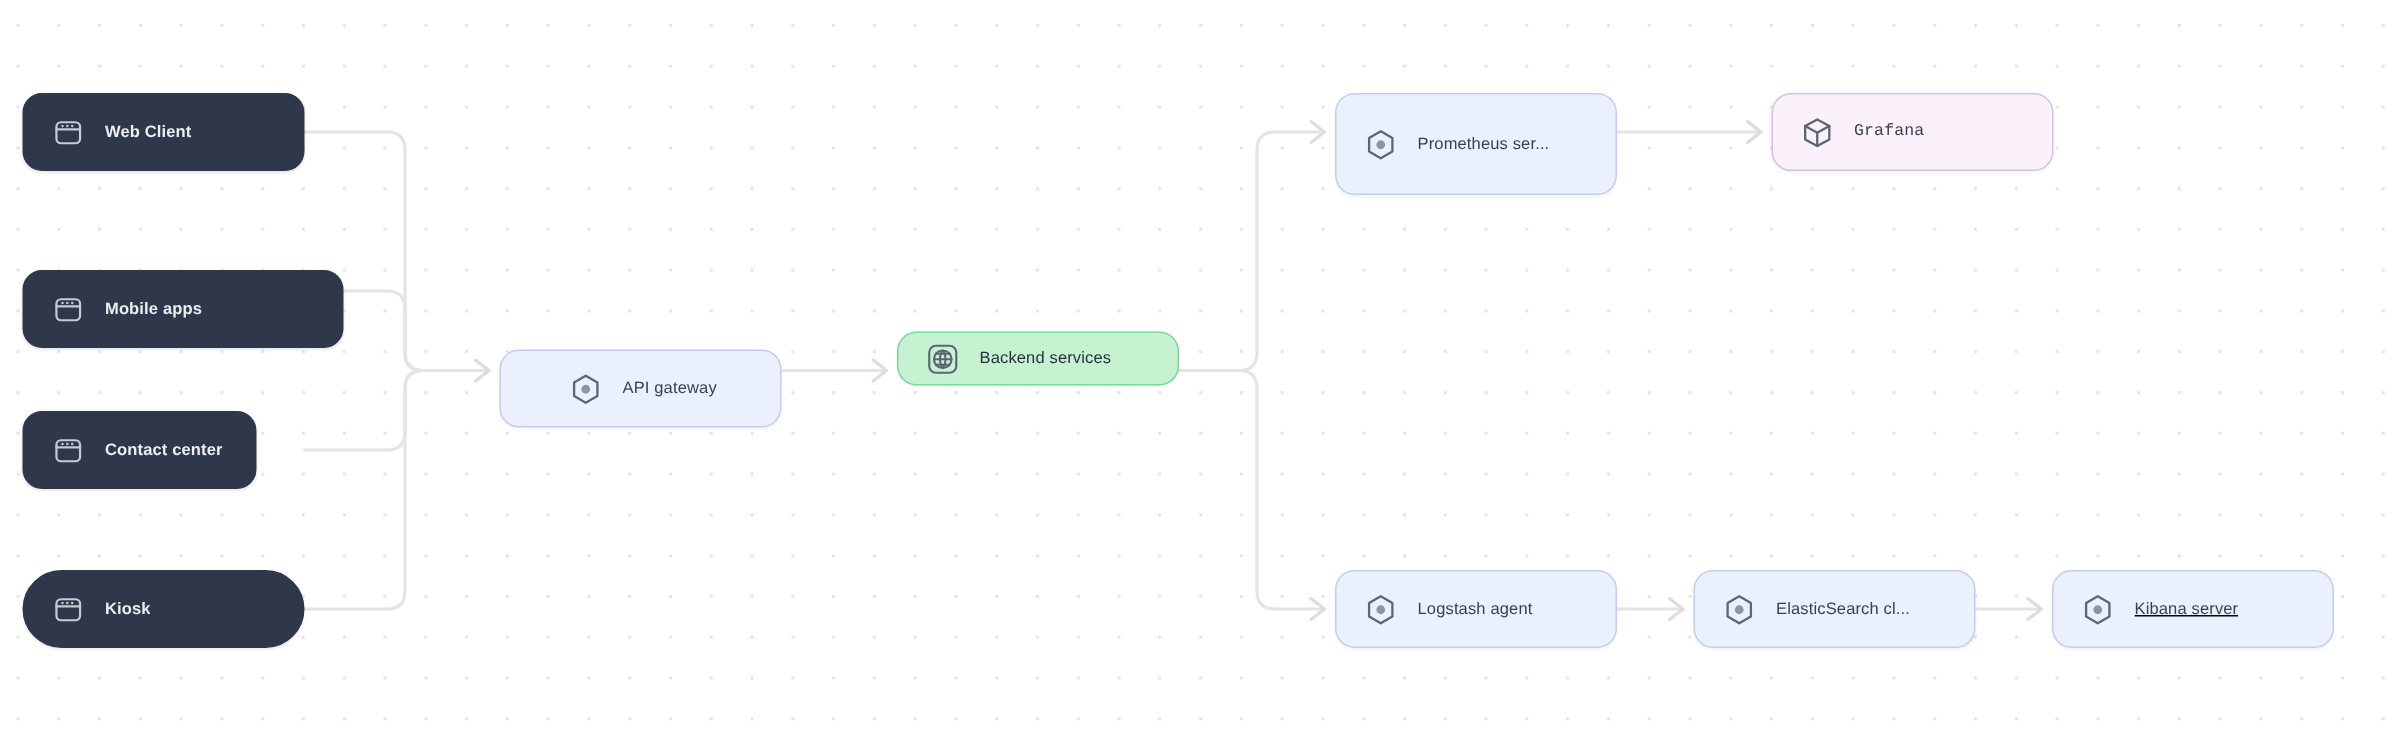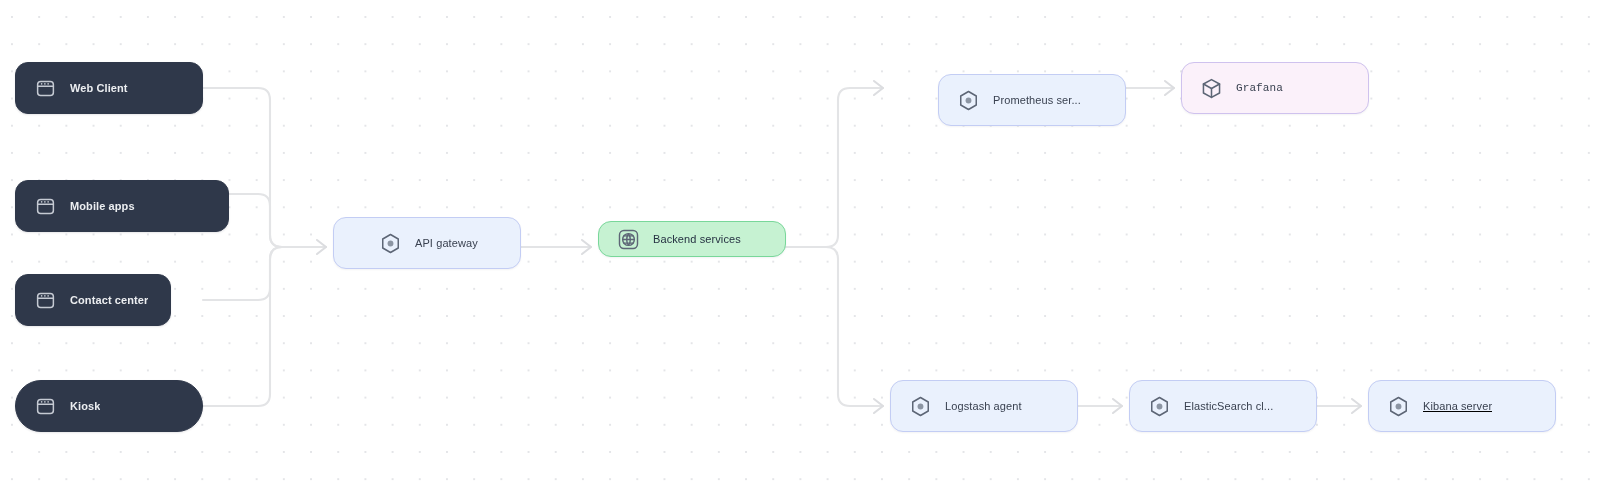--- a/index.html
+++ b/index.html
@@ -185,21 +185,21 @@
         <rect x="3" y="4" width="18" height="16" rx="3.5"></rect>
         <path d="M3 9.5 H21"></path>
         <circle cx="7.6" cy="6.8" r="0.95" fill="#c5cad3" stroke="none"></circle>
         <circle cx="11.3" cy="6.8" r="0.95" fill="#c5cad3" stroke="none"></circle>
         <circle cx="15" cy="6.8" r="0.95" fill="#c5cad3" stroke="none"></circle>
       </svg>
     </span>
     <span class="node-label">Kiosk</span>
   </div>
 
-  <div class="node service" style="left:333px; top:217px; width:188px; height:52px;padding-left:45px;">
+  <div class="node service" style="left:333px; top:233px; width:188px; height:52px;padding-left:45px;">
     <span class="node-icon">
       <svg width="23" height="23" viewBox="0 0 24 24" fill="none" stroke="#5d6676" stroke-width="1.6" stroke-linejoin="round">
         <path d="M12 2.6 L20.1 7.3 L20.1 16.7 L12 21.4 L3.9 16.7 L3.9 7.3 Z"></path>
         <circle cx="12" cy="12" r="3.05" fill="#8c95a3" stroke="none"></circle>
       </svg>
     </span>
     <span class="node-label">API gateway</span>
   </div>
 
   <div class="node green" style="left:598px; top:221px; width:188px; height:36px;">
@@ -209,21 +209,21 @@
         <circle cx="12" cy="12" r="6.1"></circle>
         <path d="M5.9 12 H18.1"></path>
         <path d="M12 5.9 C14.5 8.3 14.5 15.7 12 18.1 C9.5 15.7 9.5 8.3 12 5.9 Z"></path>
         <path d="M7.1 8.2 H16.9"></path>
         <path d="M7.1 15.8 H16.9"></path>
       </svg>
     </span>
     <span class="node-label">Backend services</span>
   </div>
 
-  <div class="node service" style="left:938px; top:62px; width:188px; height:52px;margin-top:12px;">
+  <div class="node service" style="left:890px; top:62px; width:188px; height:68px;">
     <span class="node-icon">
       <svg width="23" height="23" viewBox="0 0 24 24" fill="none" stroke="#5d6676" stroke-width="1.6" stroke-linejoin="round">
         <path d="M12 2.6 L20.1 7.3 L20.1 16.7 L12 21.4 L3.9 16.7 L3.9 7.3 Z"></path>
         <circle cx="12" cy="12" r="3.05" fill="#8c95a3" stroke="none"></circle>
       </svg>
     </span>
     <span class="node-label">Prometheus ser...</span>
   </div>
 
   <div class="node pink" style="left:1181px; top:62px; width:188px; height:52px;">

